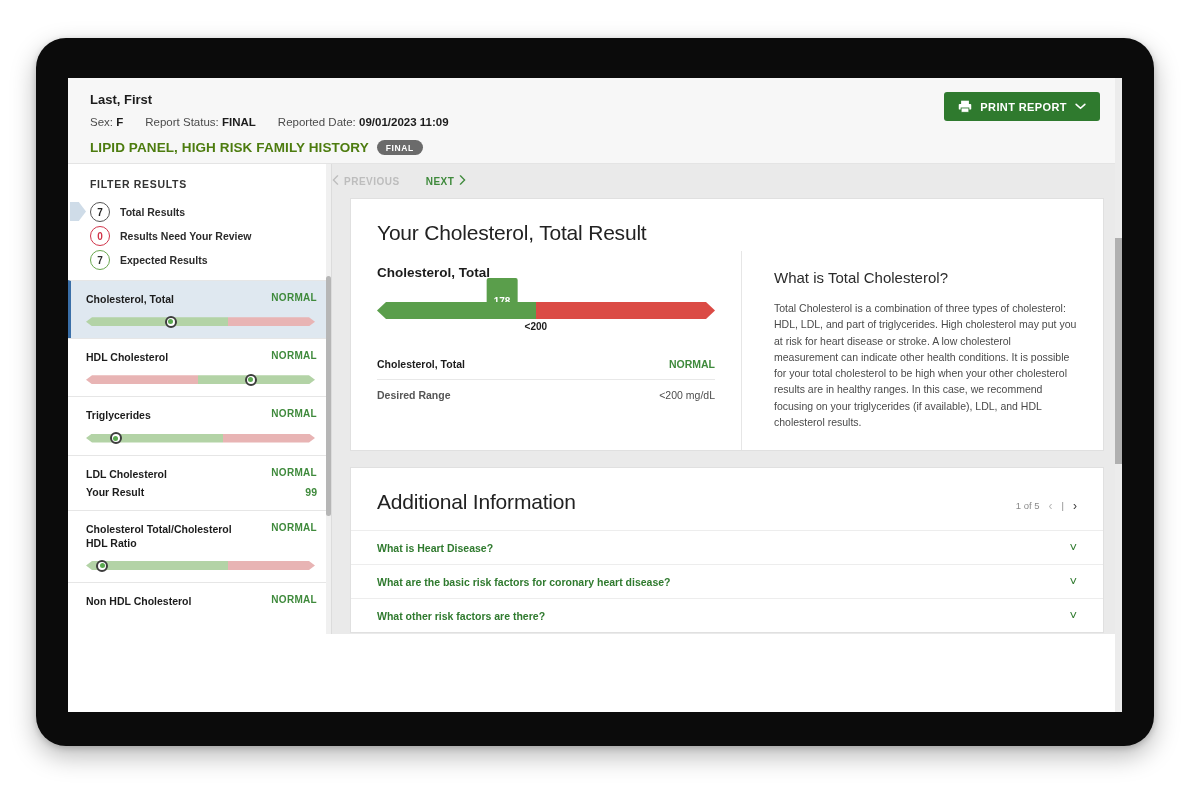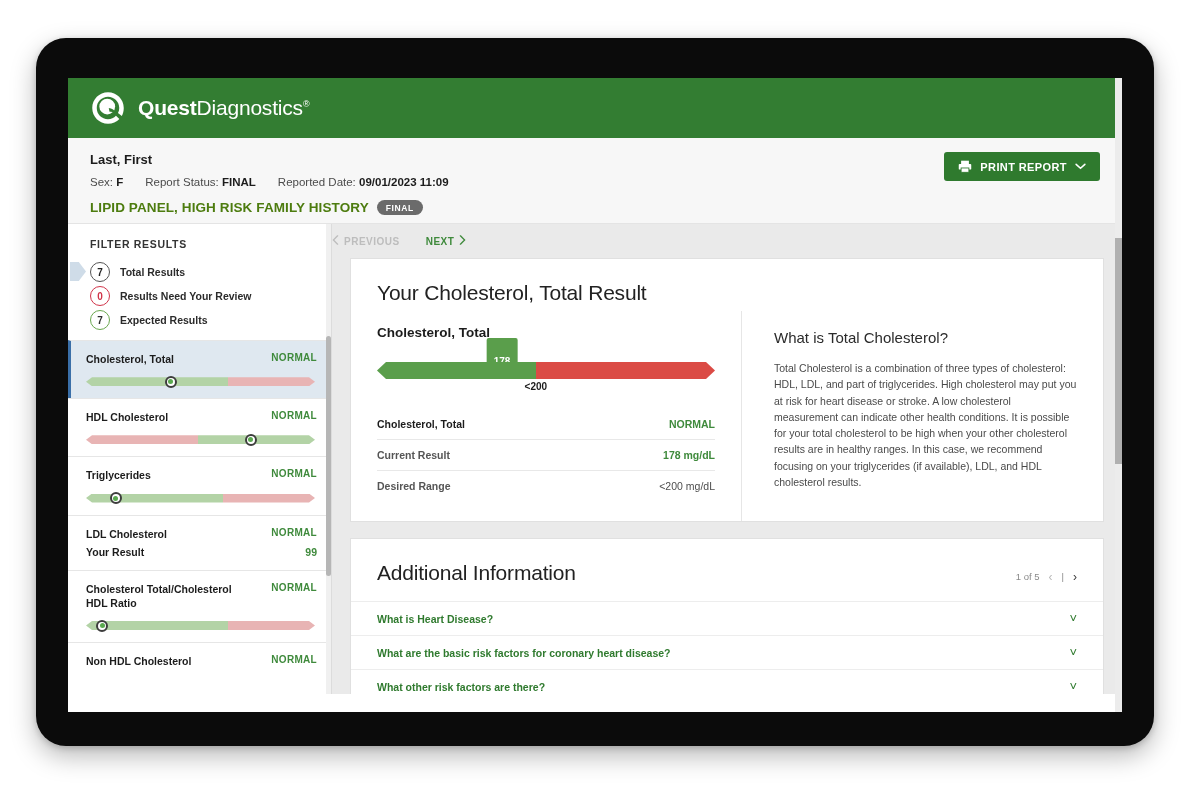--- a/index.html
+++ b/index.html
@@ -278,32 +278,20 @@
     background: #b0b0b0;
   }
 </style>
 </head>
 <body>
 
 <div class="stage">
   <div class="tablet">
     <div class="screen">
 
-      <div class="brand-bar">
-        <span class="logo-mark">
-          <svg viewBox="0 0 48 48" width="36" height="36" aria-hidden="true">
-            <path d="M24 3 C12.4 3 3 12.4 3 24 C3 35.6 12.4 45 24 45 C30 45 35.4 42.5 39.2 38.5 L34.6 34.4 C31.9 37.2 28.2 39 24 39 C15.7 39 9 32.3 9 24 C9 15.7 15.7 9 24 9 C32.3 9 39 15.7 39 24 C39 26.5 38.4 28.8 37.3 30.8 L42.4 34.6 C44.1 31.5 45 27.9 45 24 C45 12.4 35.6 3 24 3 Z" fill="#ffffff"></path>
-            <circle cx="23" cy="22" r="10.5" fill="#ffffff"></circle>
-            <path d="M25 24 C29 24 33 27 35.5 31.5 C33 29.5 29.5 28.5 26 29 Z" fill="#337d32"></path>
-          </svg>
-        </span>
-        <span class="brand-text">
-          <span class="b1">Quest</span><span class="b2">Diagnostics</span><span class="tm">®</span>
-        </span>
-      </div>
 
       <div class="patient-bar">
         <div class="patient-name">Last, First</div>
         <div class="meta-row">
           <span>
             <span>Sex:</span>
             <b>F</b>
           </span>
           <span>
             <span>Report Status:</span>
@@ -483,24 +471,20 @@
                   </div>
                   <div class="gauge-tick" style="left:47%">&lt;200</div>
                 </div>
 
                 <div class="kv-table">
                   <div class="kv-row head">
                     <span class="kv-k">Cholesterol, Total</span>
                     <span class="kv-v">NORMAL</span>
                   </div>
                   <div class="kv-row">
-                    <span class="kv-k light">Current Result</span>
-                    <span class="kv-v">178 mg/dL</span>
-                  </div>
-                  <div class="kv-row">
                     <span class="kv-k light">Desired Range</span>
                     <span class="kv-v grey">&lt;200 mg/dL</span>
                   </div>
                 </div>
               </div>
 
               <div class="col-right">
                 <div class="info-h">What is Total Cholesterol?</div>
                 <div class="info-p">Total Cholesterol is a combination of three types of cholesterol: HDL, LDL, and part of triglycerides. High cholesterol may put you at risk for heart disease or stroke. A low cholesterol measurement can indicate other health conditions. It is possible for your total cholesterol to be high when your other cholesterol results are in healthy ranges. In this case, we recommend focusing on your triglycerides (if available), LDL, and HDL cholesterol results.</div>
               </div>

